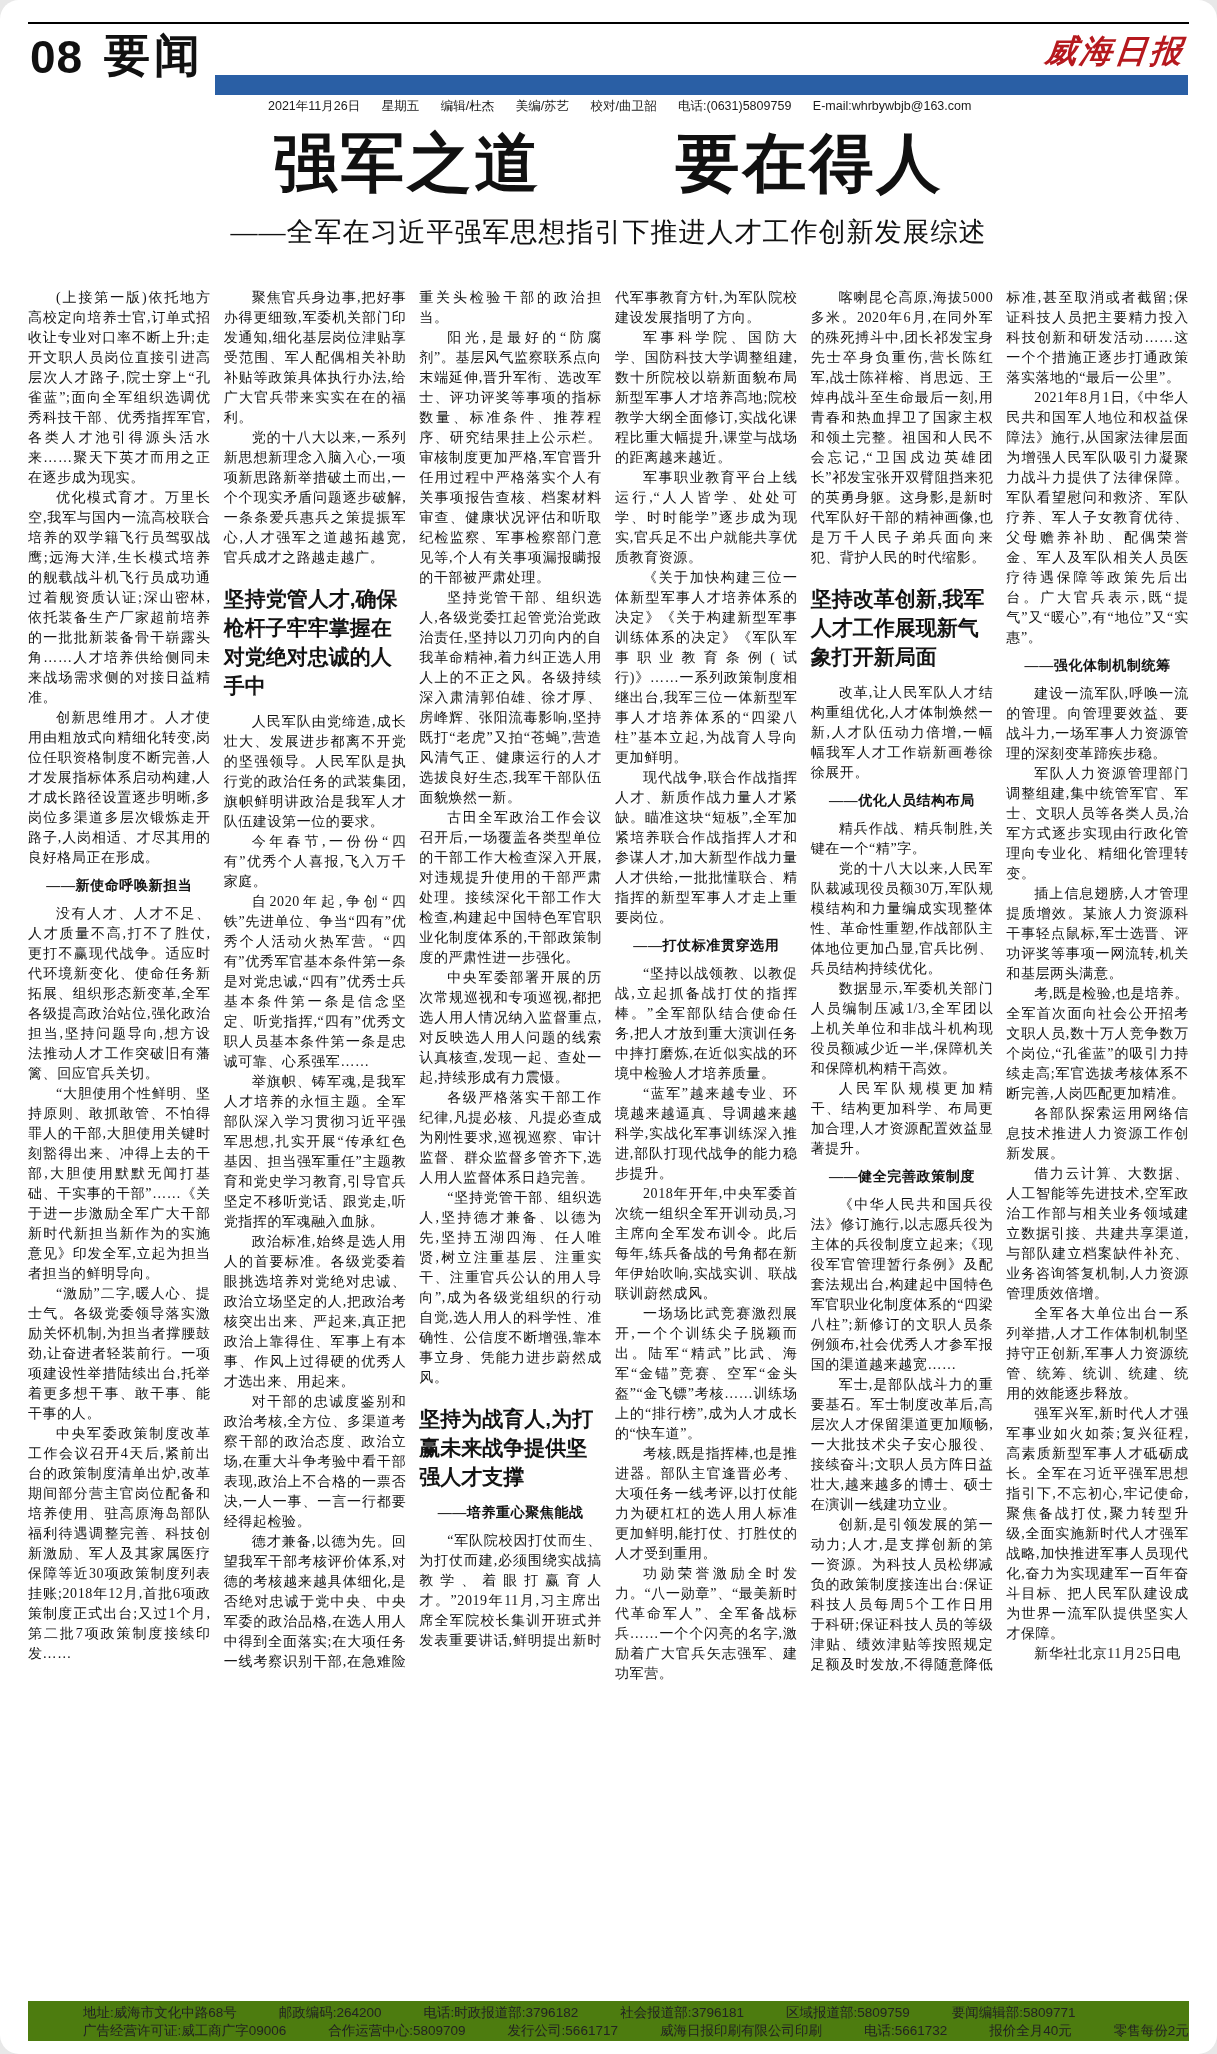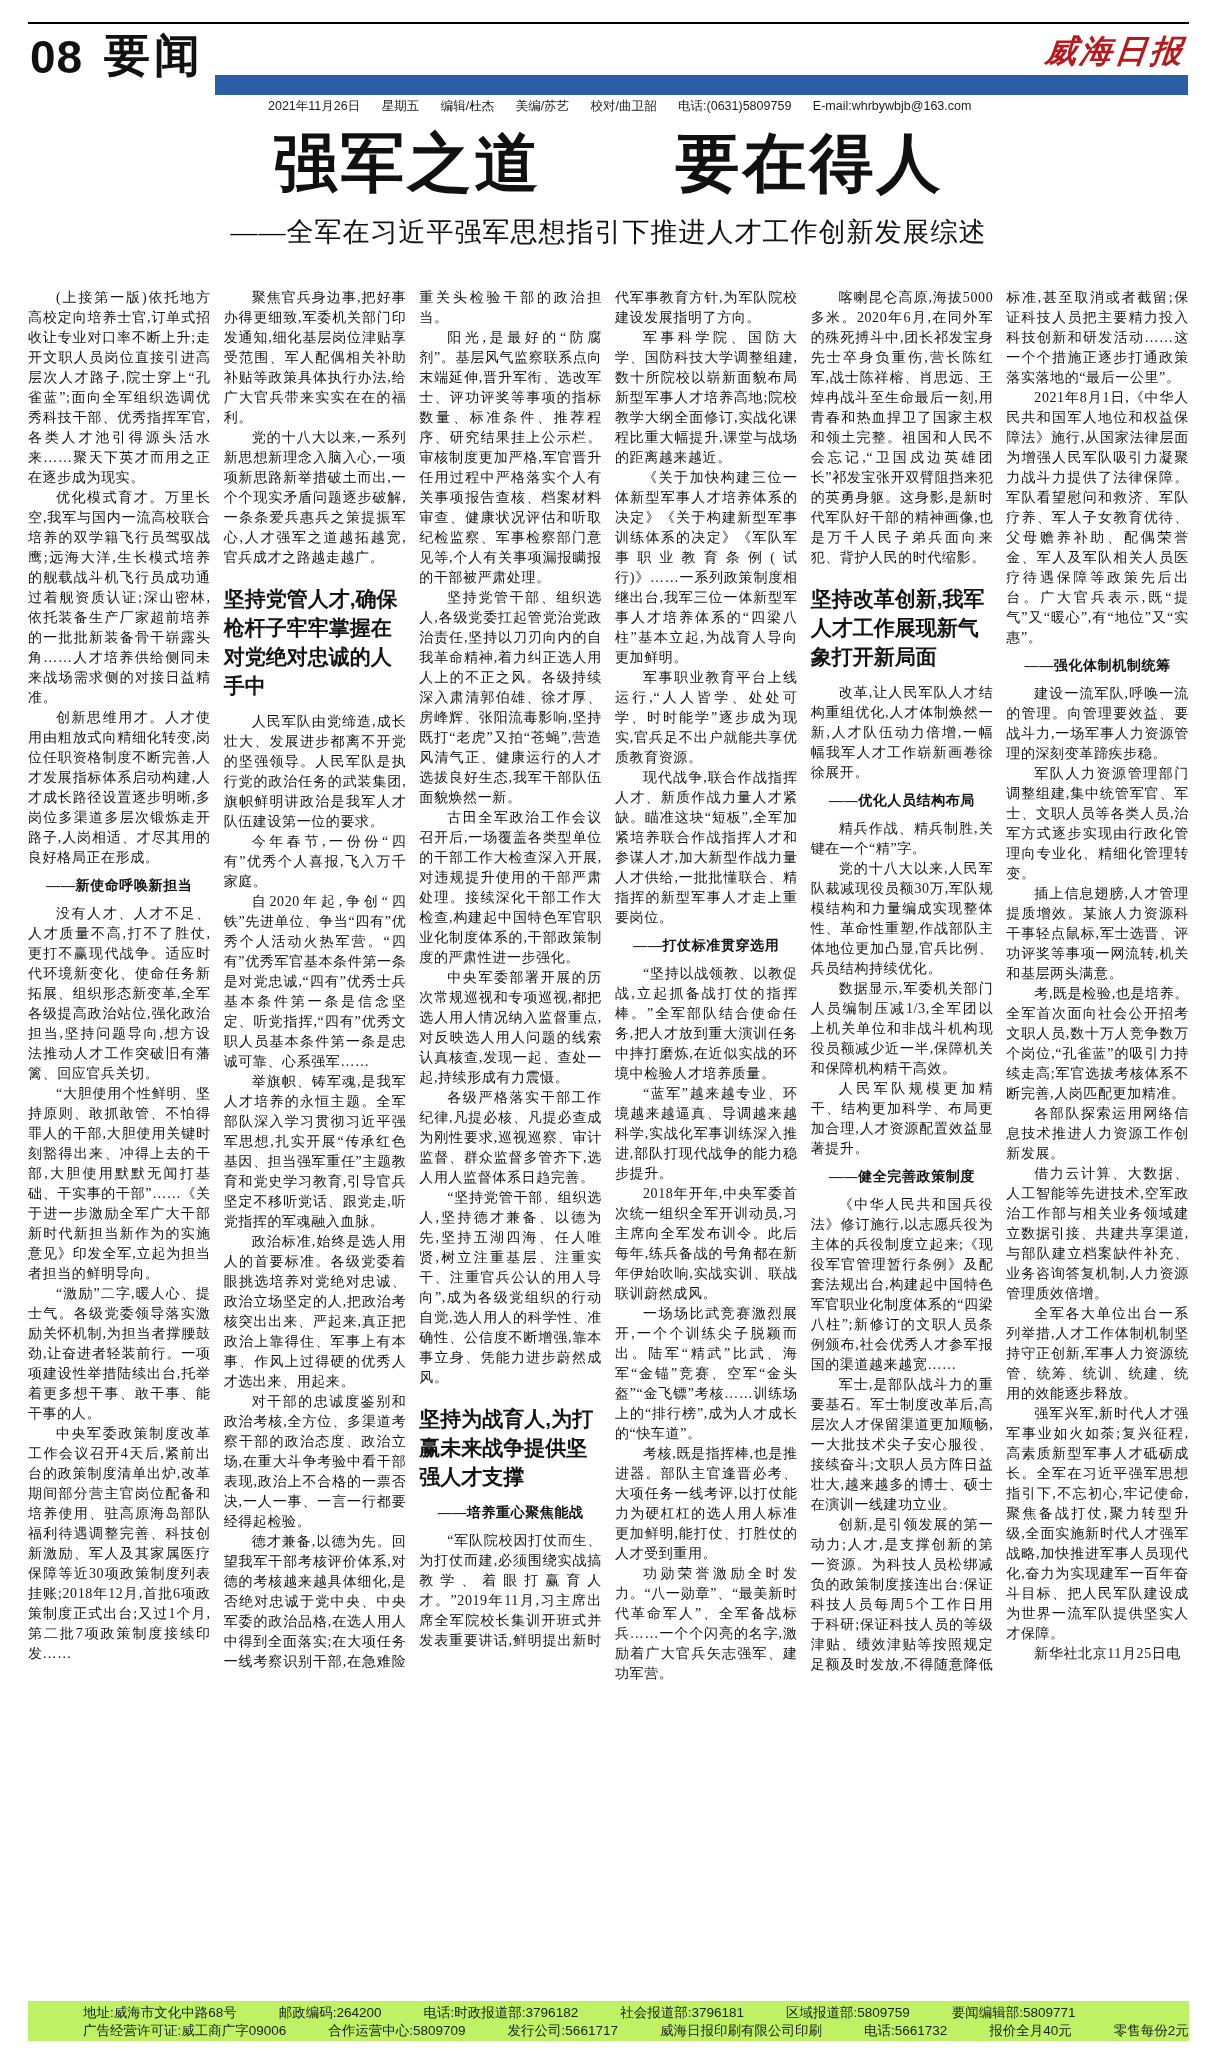--- a/index.html
+++ b/index.html
@@ -1,17 +1,17 @@
 <!DOCTYPE html>
 <html><head>
 <meta charset="utf-8">
 <style>
   html,body{margin:0;padding:0;background:#e8e8e8;}
   .page{position:relative;width:1217px;height:2054px;background:#ffffff;margin:0 auto;overflow:hidden;
-        font-family:"Liberation Serif", serif;color:#111;}
+        font-family:"Liberation Serif", serif;color:#111;border-radius:19px;}
   .top-rule{position:absolute;left:28px;right:28px;top:22px;border-top:2px solid #000;}
   .page-no{position:absolute;left:30px;top:34px;font-family:"Liberation Sans", sans-serif;
            font-weight:bold;font-size:46px;line-height:1;letter-spacing:1px;}
   .section-name{position:absolute;left:104px;top:32px;font-weight:bold;font-size:46px;line-height:1;
            font-family:"Liberation Sans", sans-serif;letter-spacing:4px;}
   .dateline{position:absolute;left:268px;top:53px;font-size:12.5px;color:#1a1a1a;white-space:nowrap;
            font-family:"Liberation Sans", sans-serif;margin-top:45px;}
   .dateline span{margin-right:18px;}
   .blue-bar{position:absolute;left:215px;right:29px;top:75px;height:20px;background:#2a5fa5;}
   .masthead{position:absolute;right:32px;top:30px;color:#b6191e;font-weight:bold;font-size:32px;
@@ -21,21 +21,21 @@
   .headline .title{font-size:64px;font-weight:bold;letter-spacing:3px;line-height:1.5;}
   .headline .subtitle{margin-top:2px;font-size:27px;font-weight:normal;letter-spacing:1px;}
   .article{position:absolute;left:28px;top:288px;width:1161px;height:1695px;overflow:hidden;
            column-count:6;column-gap:13px;text-align:justify;
            font-size:14px;line-height:20px;letter-spacing:0.6px;color:#141414;}
   .article p{margin:0;text-indent:2em;}
   .article .lead{font-weight:bold;text-align:center;text-indent:0;margin:8px 0;}
   .article h2{font-family:"Liberation Sans", sans-serif;font-weight:bold;font-size:21px;
            line-height:29px;margin:16px 0 12px 0;text-align:left;text-indent:0;letter-spacing:0;}
   .article .sig{text-indent:2em;}
-  .footer-bar{position:absolute;left:28px;right:28px;top:2001px;height:40px;background:#bef264;
+  .footer-bar{position:absolute;left:28px;right:28px;top:2001px;height:40px;background:#4d7c0f;
            color:#222;font-size:13.5px;font-family:"Liberation Sans", sans-serif;
            padding:3px 0 0 55px;box-sizing:border-box;}
   .footer-row{display:flex;gap:42px;line-height:18px;white-space:nowrap;}
 </style>
 </head>
 <body>
 
 <div class="page">
 
   <div class="top-rule"></div>
@@ -84,22 +84,22 @@
       <p>阳光,是最好的“防腐剂”。基层风气监察联系点向末端延伸,晋升军衔、选改军士、评功评奖等事项的指标数量、标准条件、推荐程序、研究结果挂上公示栏。审核制度更加严格,军官晋升任用过程中严格落实个人有关事项报告查核、档案材料审查、健康状况评估和听取纪检监察、军事检察部门意见等,个人有关事项漏报瞒报的干部被严肃处理。</p>
       <p>坚持党管干部、组织选人,各级党委扛起管党治党政治责任,坚持以刀刃向内的自我革命精神,着力纠正选人用人上的不正之风。各级持续深入肃清郭伯雄、徐才厚、房峰辉、张阳流毒影响,坚持既打“老虎”又拍“苍蝇”,营造风清气正、健康运行的人才选拔良好生态,我军干部队伍面貌焕然一新。</p>
       <p>古田全军政治工作会议召开后,一场覆盖各类型单位的干部工作大检查深入开展,对违规提升使用的干部严肃处理。接续深化干部工作大检查,构建起中国特色军官职业化制度体系的,干部政策制度的严肃性进一步强化。</p>
       <p>中央军委部署开展的历次常规巡视和专项巡视,都把选人用人情况纳入监督重点,对反映选人用人问题的线索认真核查,发现一起、查处一起,持续形成有力震慑。</p>
       <p>各级严格落实干部工作纪律,凡提必核、凡提必查成为刚性要求,巡视巡察、审计监督、群众监督多管齐下,选人用人监督体系日趋完善。</p>
       <p>“坚持党管干部、组织选人,坚持德才兼备、以德为先,坚持五湖四海、任人唯贤,树立注重基层、注重实干、注重官兵公认的用人导向”,成为各级党组织的行动自觉,选人用人的科学性、准确性、公信度不断增强,靠本事立身、凭能力进步蔚然成风。</p>
       <h2>坚持为战育人,为打赢未来战争提供坚强人才支撑</h2>
       <p class="lead">——培养重心聚焦能战</p>
       <p>“军队院校因打仗而生、为打仗而建,必须围绕实战搞教学、着眼打赢育人才。”2019年11月,习主席出席全军院校长集训开班式并发表重要讲话,鲜明提出新时代军事教育方针,为军队院校建设发展指明了方向。</p>
       <p>军事科学院、国防大学、国防科技大学调整组建,数十所院校以崭新面貌布局新型军事人才培养高地;院校教学大纲全面修订,实战化课程比重大幅提升,课堂与战场的距离越来越近。</p>
+      <p>军事职业教育平台上线运行,“人人皆学、处处可学、时时能学”逐步成为现实,官兵足不出户就能共享优质教育资源。</p>
       <p>《关于加快构建三位一体新型军事人才培养体系的决定》《关于构建新型军事训练体系的决定》《军队军事职业教育条例(试行)》……一系列政策制度相继出台,我军三位一体新型军事人才培养体系的“四梁八柱”基本立起,为战育人导向更加鲜明。</p>
-      <p>军事职业教育平台上线运行,“人人皆学、处处可学、时时能学”逐步成为现实,官兵足不出户就能共享优质教育资源。</p>
       <p>现代战争,联合作战指挥人才、新质作战力量人才紧缺。瞄准这块“短板”,全军加紧培养联合作战指挥人才和参谋人才,加大新型作战力量人才供给,一批批懂联合、精指挥的新型军事人才走上重要岗位。</p>
       <p class="lead">——打仗标准贯穿选用</p>
       <p>“坚持以战领教、以教促战,立起抓备战打仗的指挥棒。”全军部队结合使命任务,把人才放到重大演训任务中摔打磨炼,在近似实战的环境中检验人才培养质量。</p>
       <p>“蓝军”越来越专业、环境越来越逼真、导调越来越科学,实战化军事训练深入推进,部队打现代战争的能力稳步提升。</p>
       <p>2018年开年,中央军委首次统一组织全军开训动员,习主席向全军发布训令。此后每年,练兵备战的号角都在新年伊始吹响,实战实训、联战联训蔚然成风。</p>
       <p>一场场比武竞赛激烈展开,一个个训练尖子脱颖而出。陆军“精武”比武、海军“金锚”竞赛、空军“金头盔”“金飞镖”考核……训练场上的“排行榜”,成为人才成长的“快车道”。</p>
       <p>考核,既是指挥棒,也是推进器。部队主官逢晋必考、大项任务一线考评,以打仗能力为硬杠杠的选人用人标准更加鲜明,能打仗、打胜仗的人才受到重用。</p>
       <p>功勋荣誉激励全时发力。“八一勋章”、“最美新时代革命军人”、全军备战标兵……一个个闪亮的名字,激励着广大官兵矢志强军、建功军营。</p>
       <p>喀喇昆仑高原,海拔5000多米。2020年6月,在同外军的殊死搏斗中,团长祁发宝身先士卒身负重伤,营长陈红军,战士陈祥榕、肖思远、王焯冉战斗至生命最后一刻,用青春和热血捍卫了国家主权和领土完整。祖国和人民不会忘记,“卫国戍边英雄团长”祁发宝张开双臂阻挡来犯的英勇身躯。这身影,是新时代军队好干部的精神画像,也是万千人民子弟兵面向来犯、背护人民的时代缩影。</p>
       <h2>坚持改革创新,我军人才工作展现新气象打开新局面</h2>

